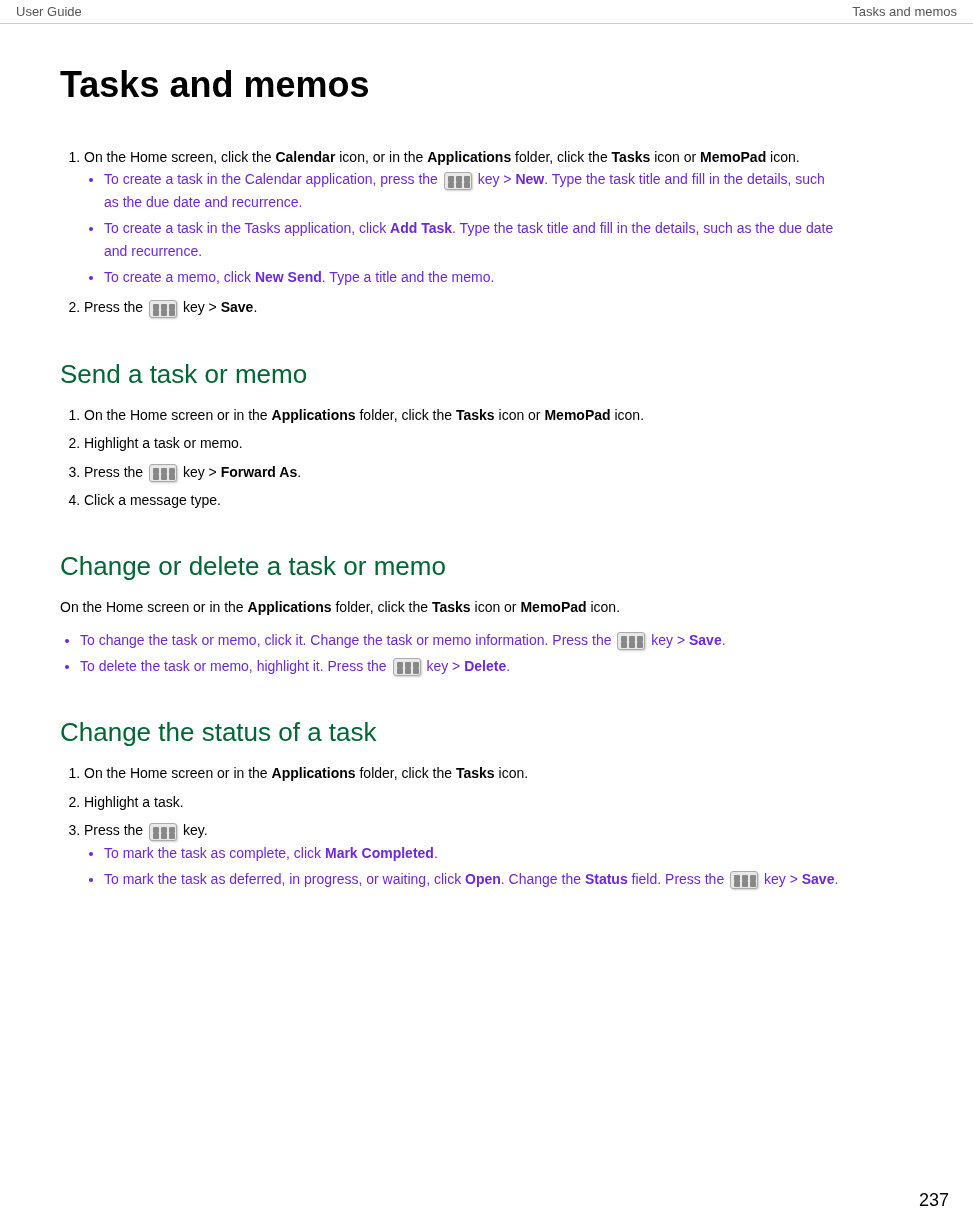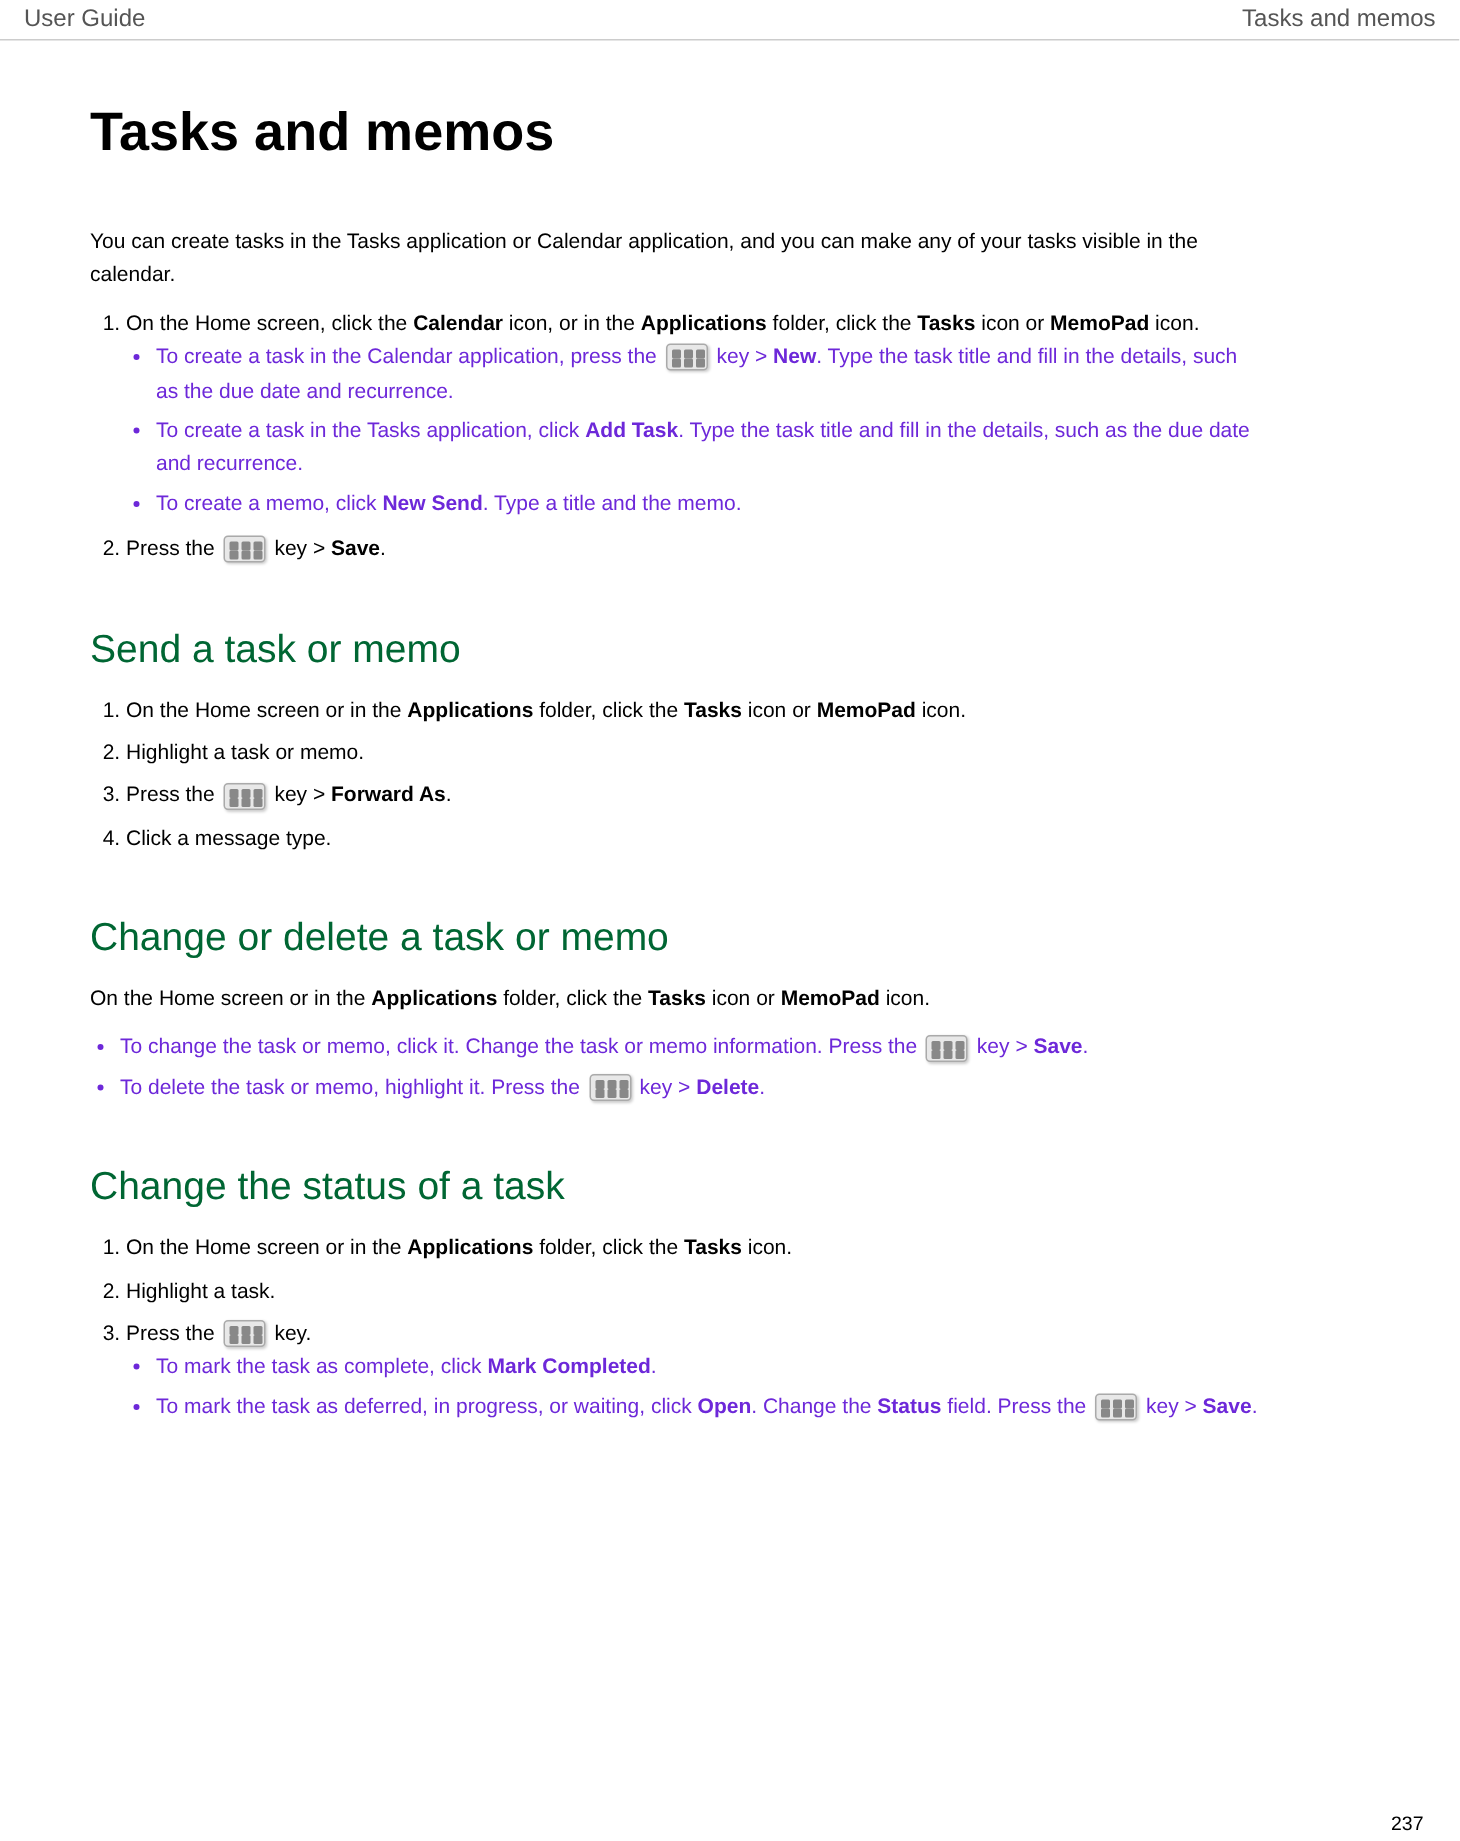--- a/index.html
+++ b/index.html
@@ -17,21 +17,21 @@
       min-height: 1227px;
       position: relative;
     }
 
     .header-bar {
       display: flex;
       justify-content: space-between;
       align-items: center;
       padding: 4px 16px;
       border-bottom: 1px solid #ccc;
-      font-size: 16px;
+      font-size: 13px;
       color: #555;
     }
 
     .content {
       padding: 40px 60px 60px 60px;
       max-width: 900px;
     }
 
     .page-title {
       font-size: 36px;
@@ -110,40 +110,39 @@
       background: #888;
       border-radius: 1px;
       position: absolute;
       top: 3px;
       left: 3px;
       box-shadow: 8px 0 0 #888, 16px 0 0 #888, 0 6px 0 #888, 8px 6px 0 #888, 16px 6px 0 #888;
     }
 
     .footer-page {
       position: absolute;
-      bottom: 4px;
+      bottom: 16px;
       right: 24px;
-      font-size: 13px;
+      font-size: 18px;
       color: #000;
     }
   </style>
 </head>
 <body>
 
 <div class="header-bar">
   <span>User Guide</span>
   <span>Tasks and memos</span>
 </div>
 
 <div class="content">
 
   <h1 class="page-title">Tasks and memos</h1>
 
   <div class="section">
-    <p>You can create tasks in the Tasks application or Calendar application, and you can make any of your tasks visible in the calendar.</p>
     <ol>
       <li>
         On the Home screen, click the <span class="bold">Calendar</span> icon, or in the <span class="bold">Applications</span> folder, click the <span class="bold">Tasks</span> icon or <span class="bold">MemoPad</span> icon.
         <ul>
           <li>To create a task in the Calendar application, press the <span class="key-icon"></span> key &gt; <span class="bold">New</span>. Type the task title and fill in the details, such as the due date and recurrence.</li>
           <li>To create a task in the Tasks application, click <span class="bold">Add Task</span>. Type the task title and fill in the details, such as the due date and recurrence.</li>
           <li>To create a memo, click <span class="bold">New Send</span>. Type a title and the memo.</li>
         </ul>
       </li>
       <li>Press the <span class="key-icon"></span> key &gt; <span class="bold">Save</span>.</li>

